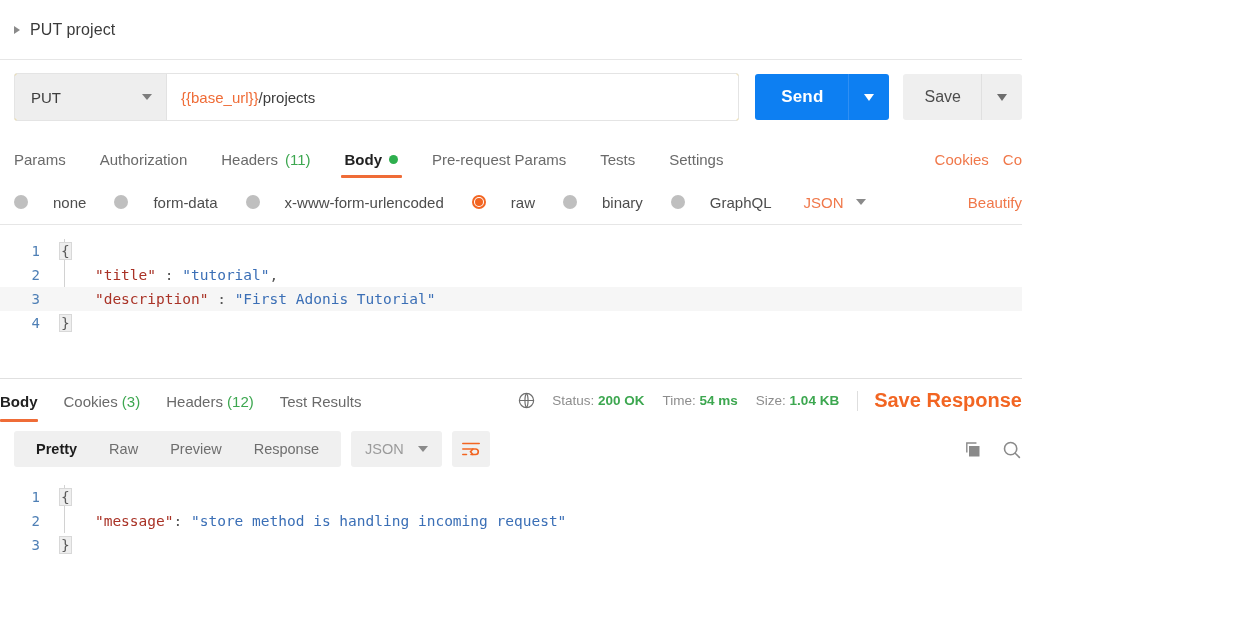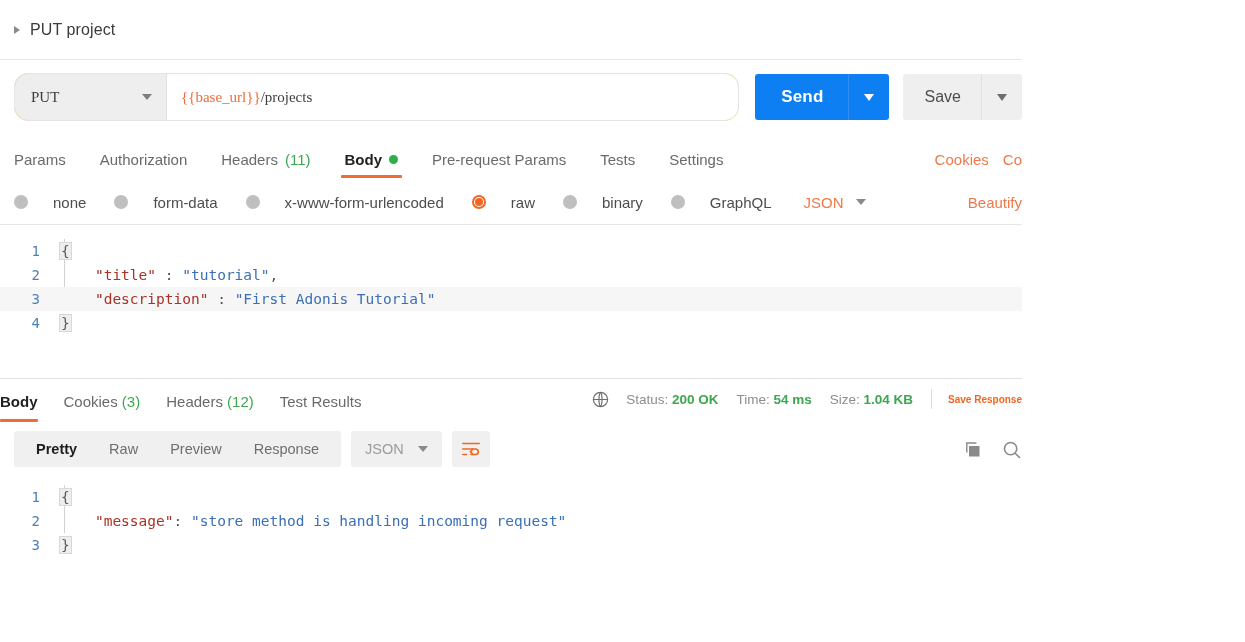--- a/index.html
+++ b/index.html
@@ -114,25 +114,24 @@
     align-items: center;
     padding: 14px 0 14px 14px;
     box-sizing: border-box;
     height: 74px;
   }
   .method-url {
     display: flex;
     flex: 1;
     height: 46px;
     border: 1px solid #e4e4e4;
-    border-radius: 14px;
+    border-radius: 3px;
     overflow: hidden;
     background: #eab308;
     max-width: 986px;
-    font-family: Liberation Serif, serif;
   }
   .method-sel {
     width: 152px;
     background: #eeeeee;
     display: flex;
     align-items: center;
     justify-content: space-between;
     padding: 0 14px 0 16px;
     box-sizing: border-box;
     font-size: 15px;
@@ -410,21 +409,21 @@
   }
   .meta-val { color: #3da750; font-weight: 600; }
   .meta-div {
     width: 1px; height: 20px;
     background: #dedede;
     margin: 0 16px 0 0;
   }
   .save-resp {
     color: #f26522;
     font-weight: 600;
-    font-size: 10px;
+    font-size: 20px;
   }
 
   
   .resp-toolbar {
     display: flex;
     align-items: center;
     padding: 8px 0 8px 14px;
     position: relative;
     height: 52px;
     box-sizing: border-box;

